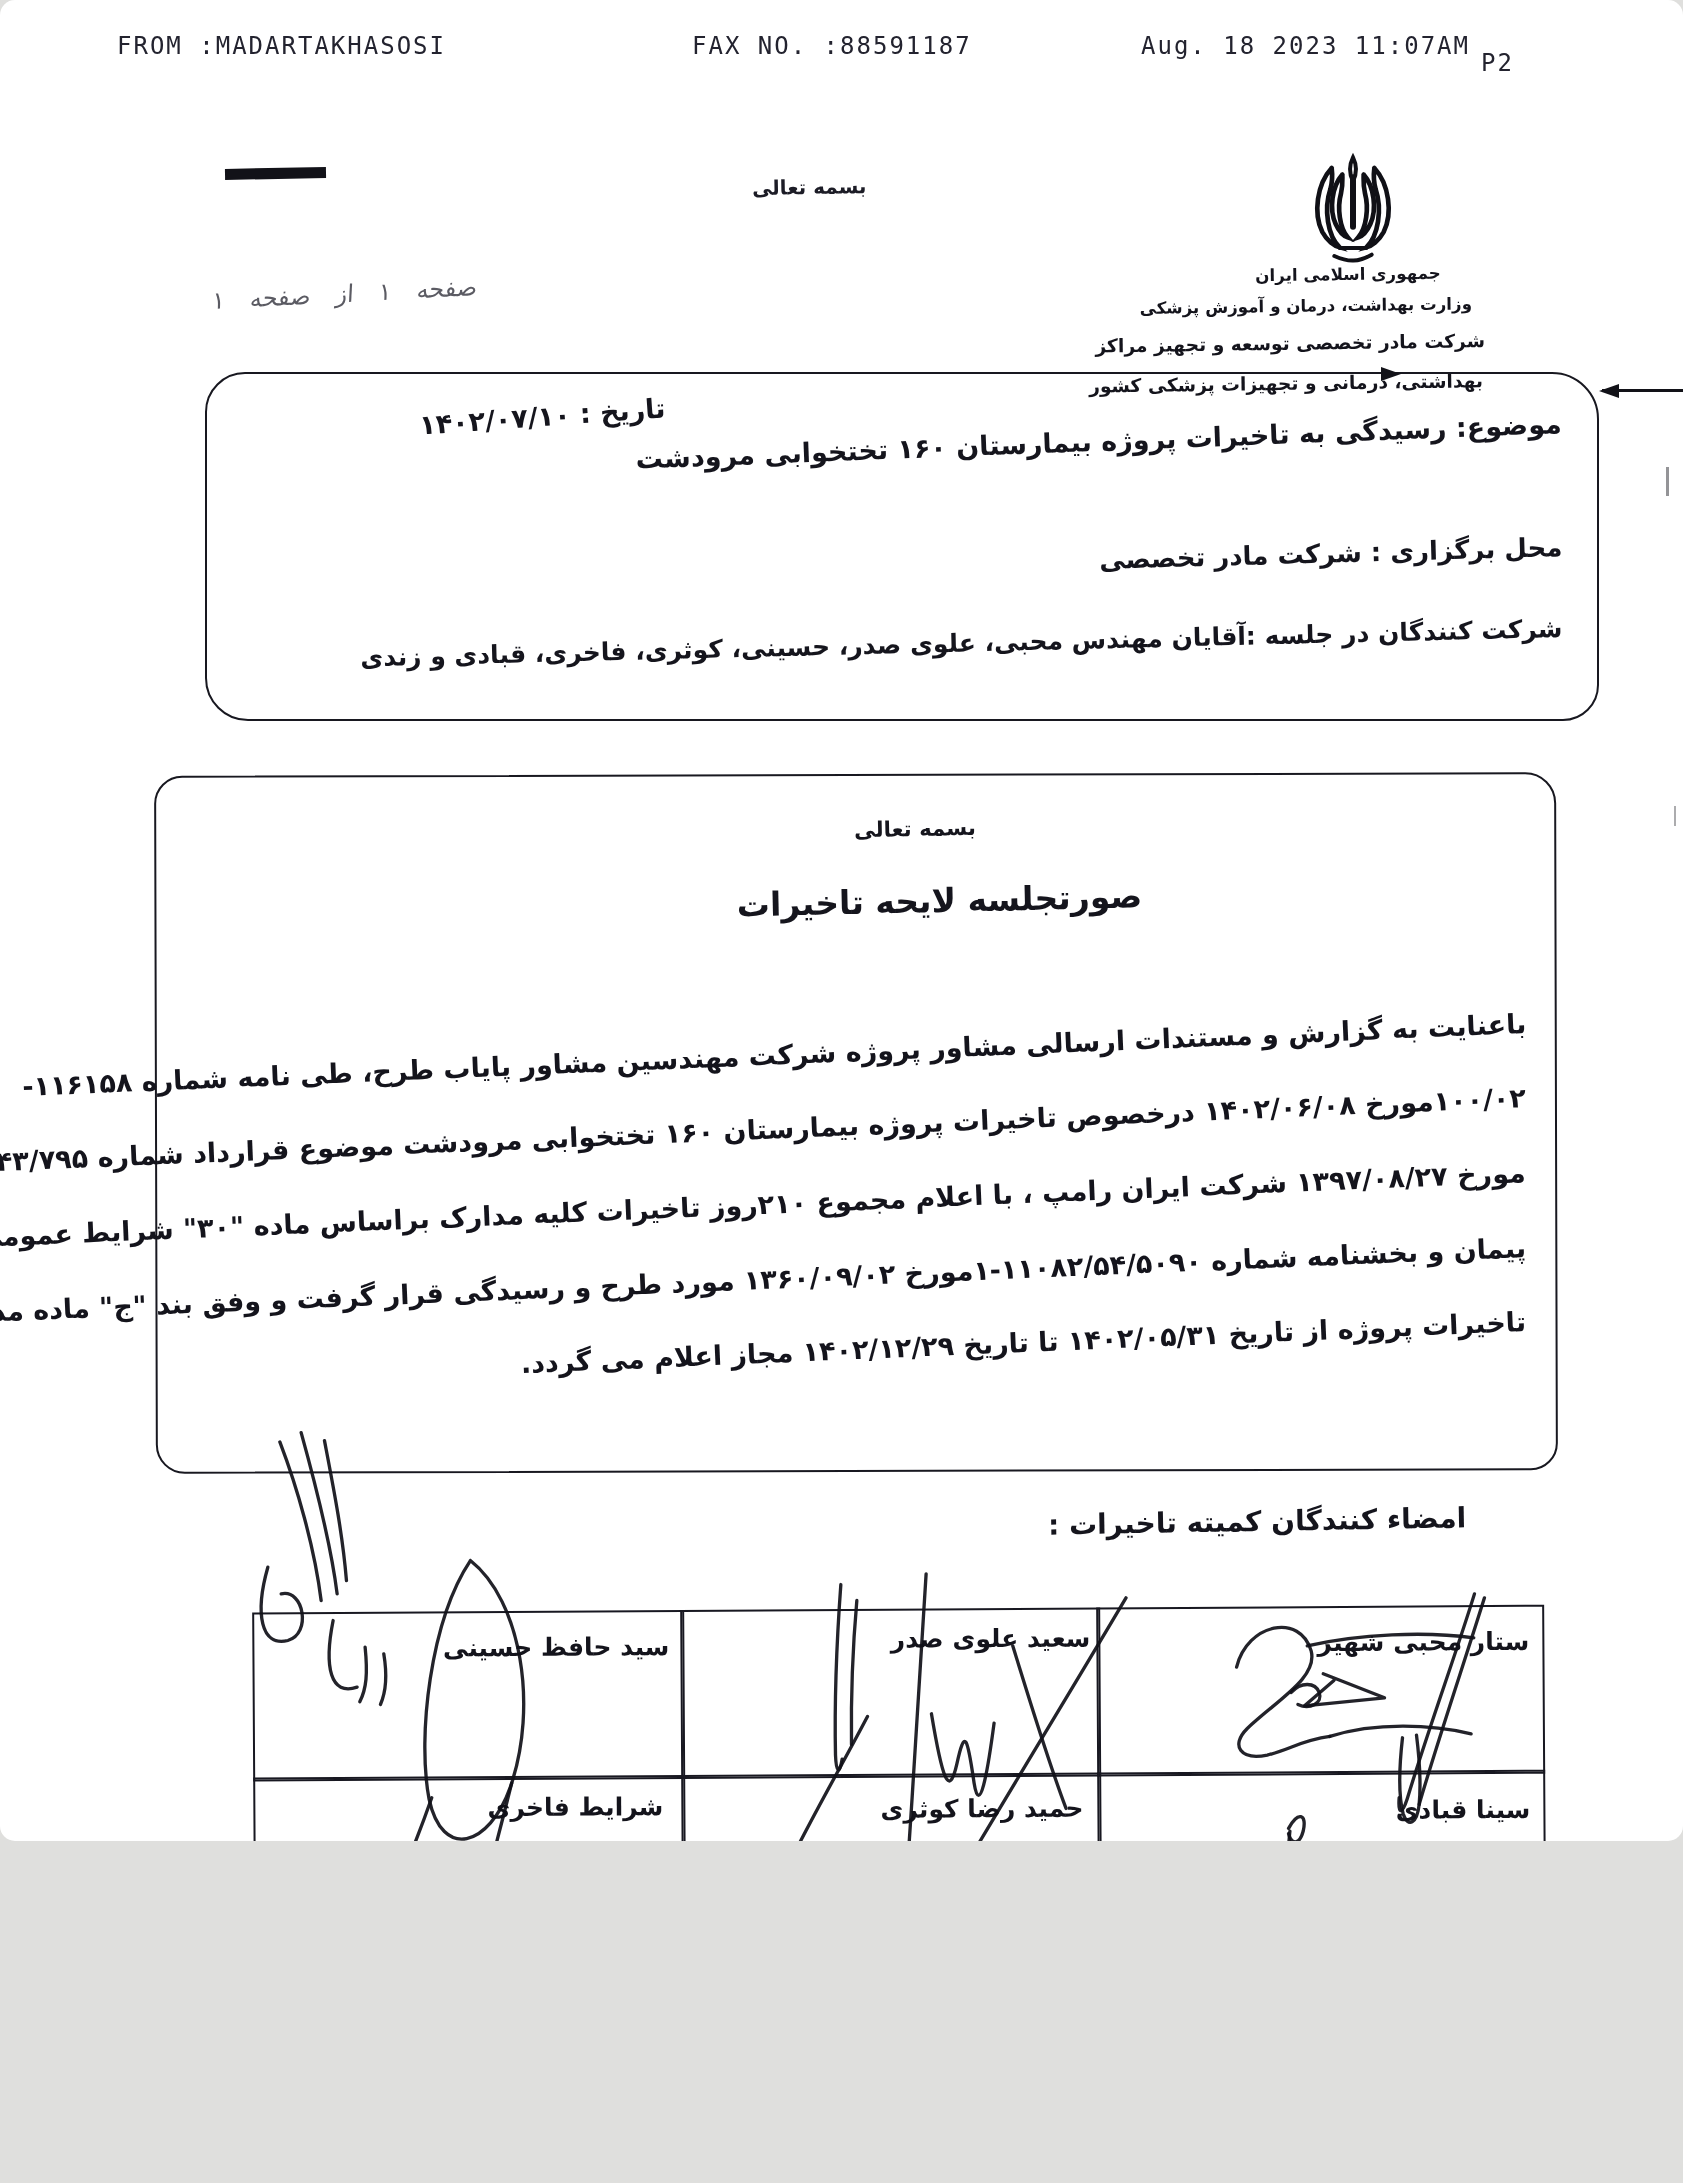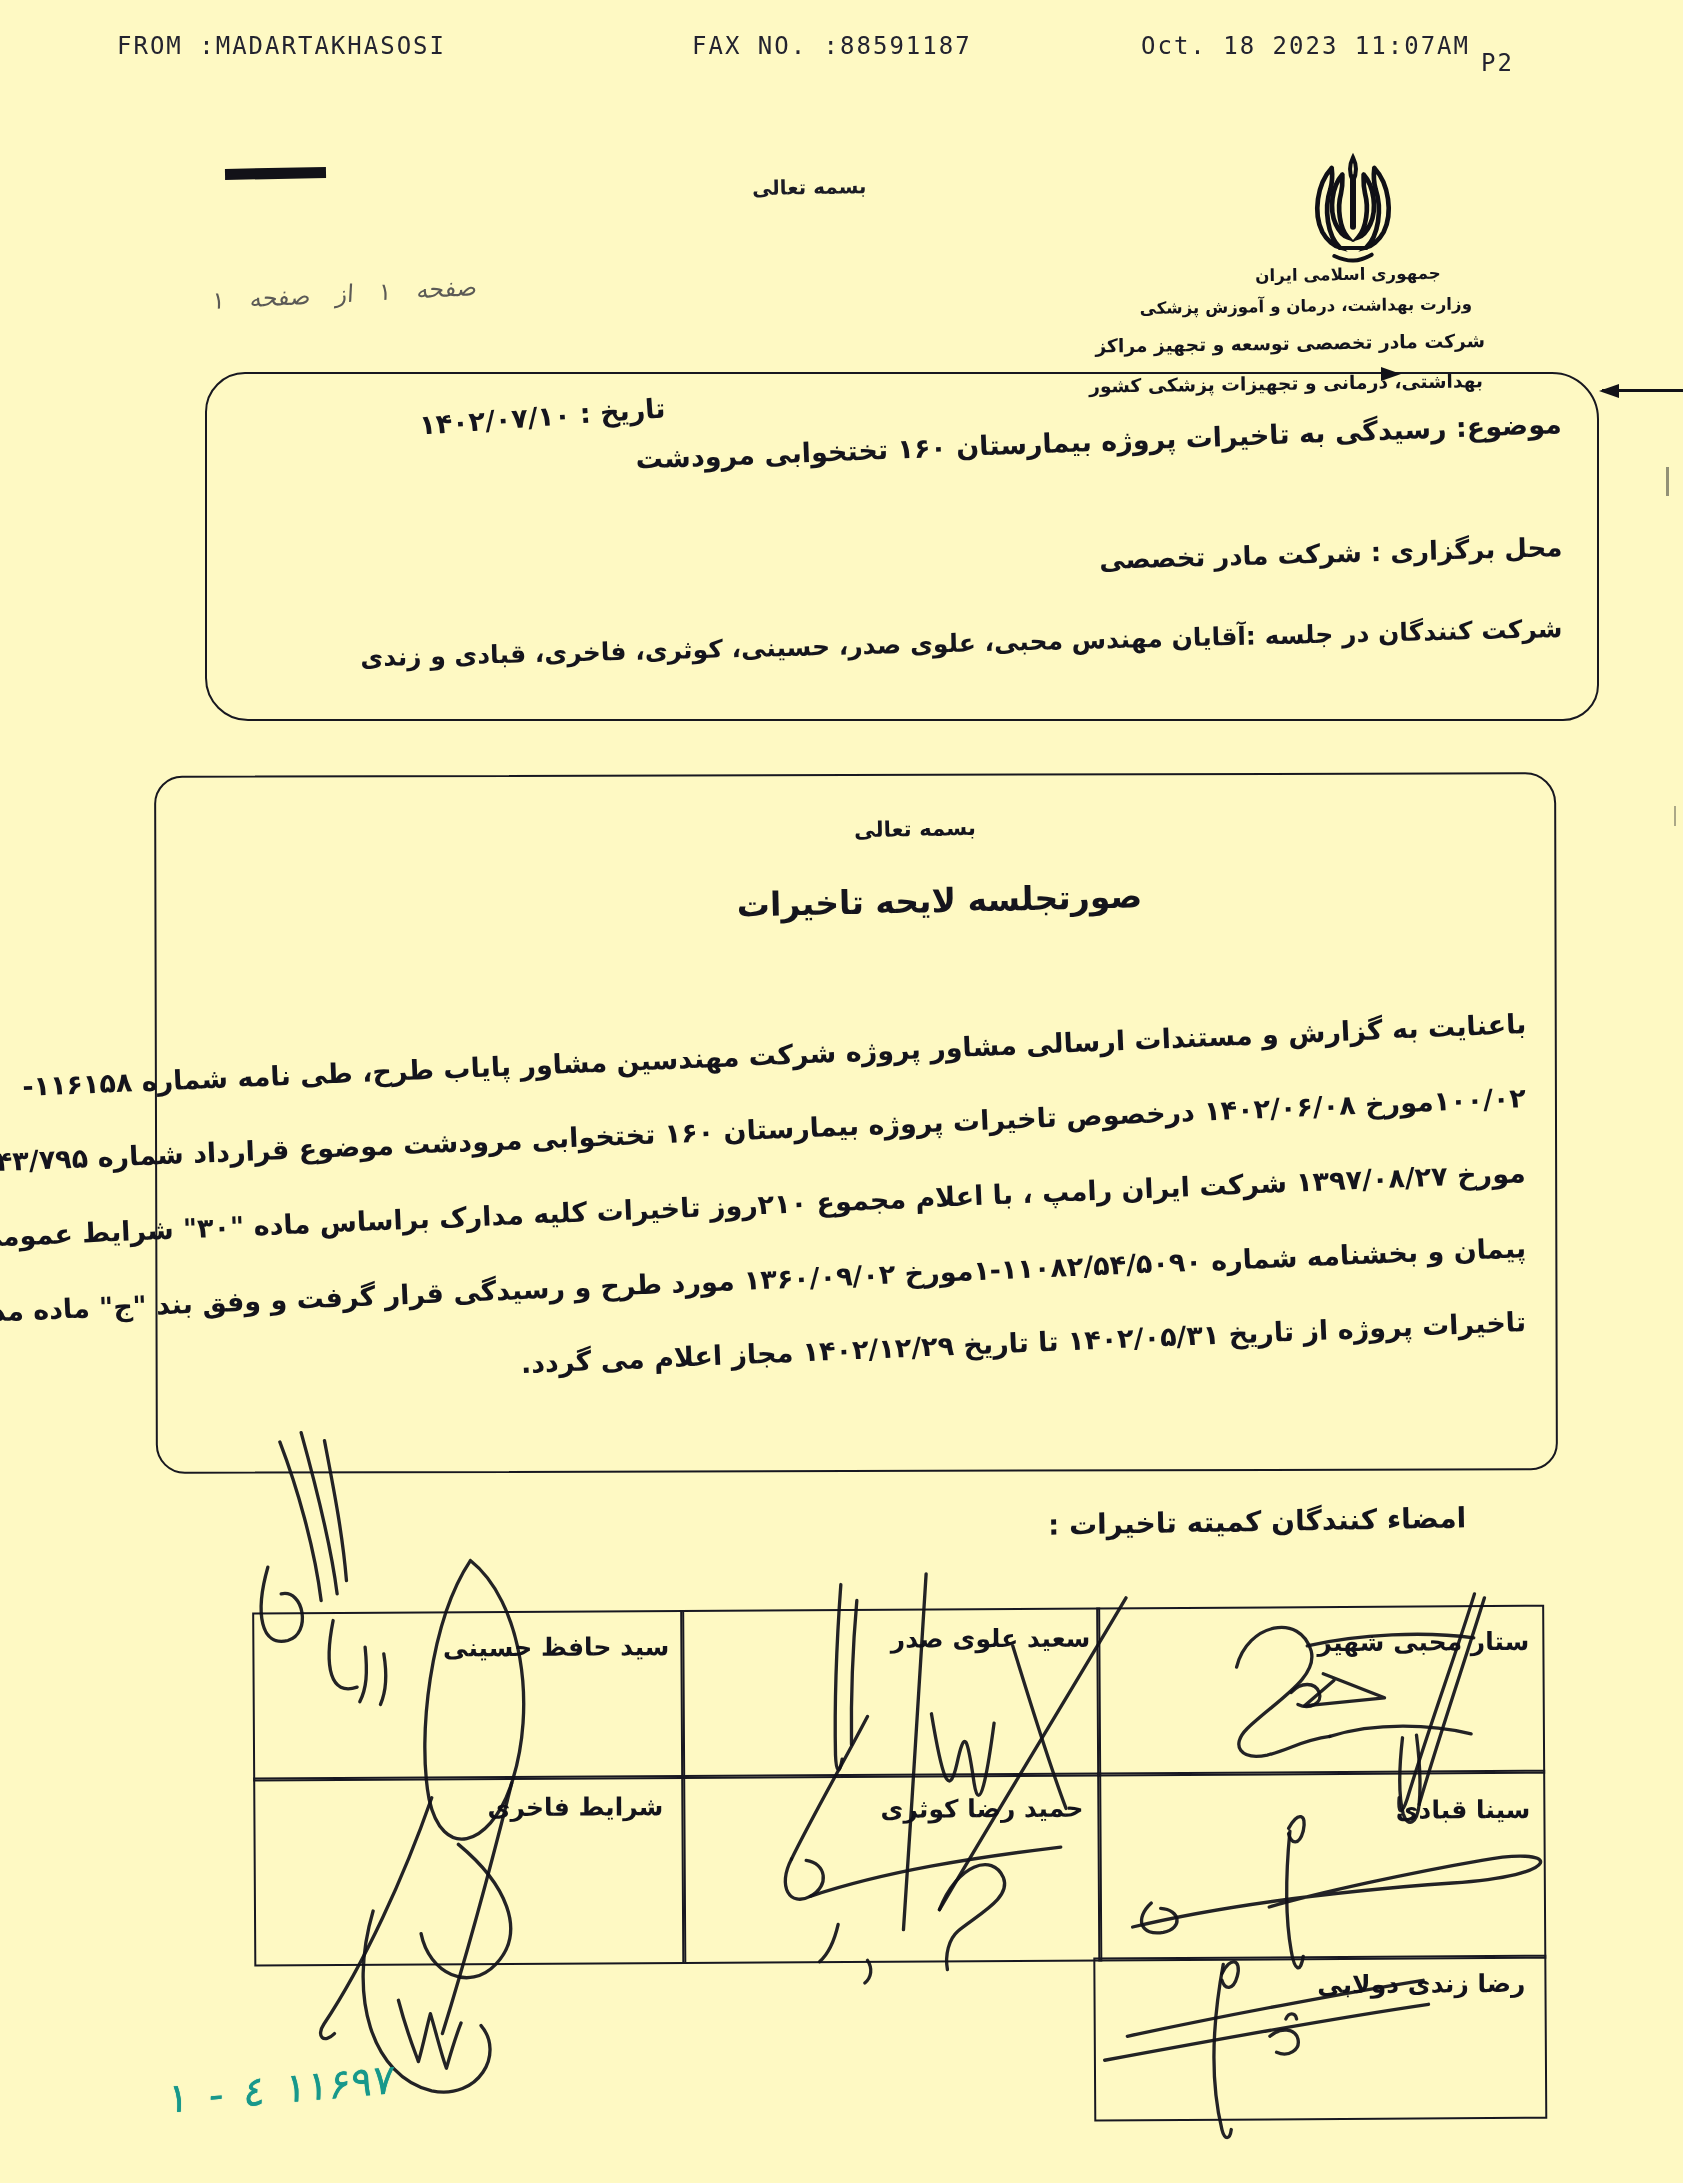--- a/index.html
+++ b/index.html
@@ -1,22 +1,23 @@
 <!DOCTYPE html>
 <html lang="fa" style="font-size:10.7px"><head>
 <meta charset="utf-8">
 <style>
   html,body{margin:0;padding:0;background:#dfdfdd;}
   .page{
     position:relative;
-    width:1683px;height:2183px;
-    background:#fef9c3;
+    width:1683px;height:1841px;
+    background:#ffffff;
     overflow:hidden;
     font-family:"DejaVu Sans",sans-serif;
     color:#17171f;
+    border-radius:15px;
   }
   
   .fax{
     position:absolute;
     font-family:"DejaVu Sans Mono",monospace;
     font-size:24px;letter-spacing:2px;color:#23232f;
     white-space:nowrap;
   }
   
   .besmeh{position:absolute;font-size:20px;font-weight:bold;color:#1c1c26;transform:rotate(-1deg);}
@@ -77,21 +78,21 @@
   .emblem{position:absolute;left:1301px;top:148px;}
   .emblem path{stroke:#101016;fill:none;stroke-linecap:round;}
 </style>
 </head>
 <body>
 
 <div class="page">
 
   <div class="fax" style="left:117px;top:32px">FROM :MADARTAKHASOSI</div>
   <div class="fax" style="left:692px;top:32px">FAX NO. :88591187</div>
-  <div class="fax" style="left:1141px;top:32px">Oct. 18 2023 11:07AM</div>
+  <div class="fax" style="left:1141px;top:32px">Aug. 18 2023 11:07AM</div>
   <div class="fax" style="left:1481px;top:49px">P2</div>
 
   <div class="artifact" style="left:225px;top:168px;width:101px;height:10.7px;transform:rotate(-1deg)"></div>
   <div class="artifact" style="left:1666px;top:467px;width:2.7px;height:29px;opacity:.45"></div>
   <div class="artifact" style="left:1674px;top:806px;width:2px;height:20px;opacity:.35"></div>
 
   <div class="page-note">صفحه ۱ از صفحه ۱</div>
 
   <div class="besmeh" style="left:752px;top:175px;direction:rtl">بسمه تعالی</div>
 

